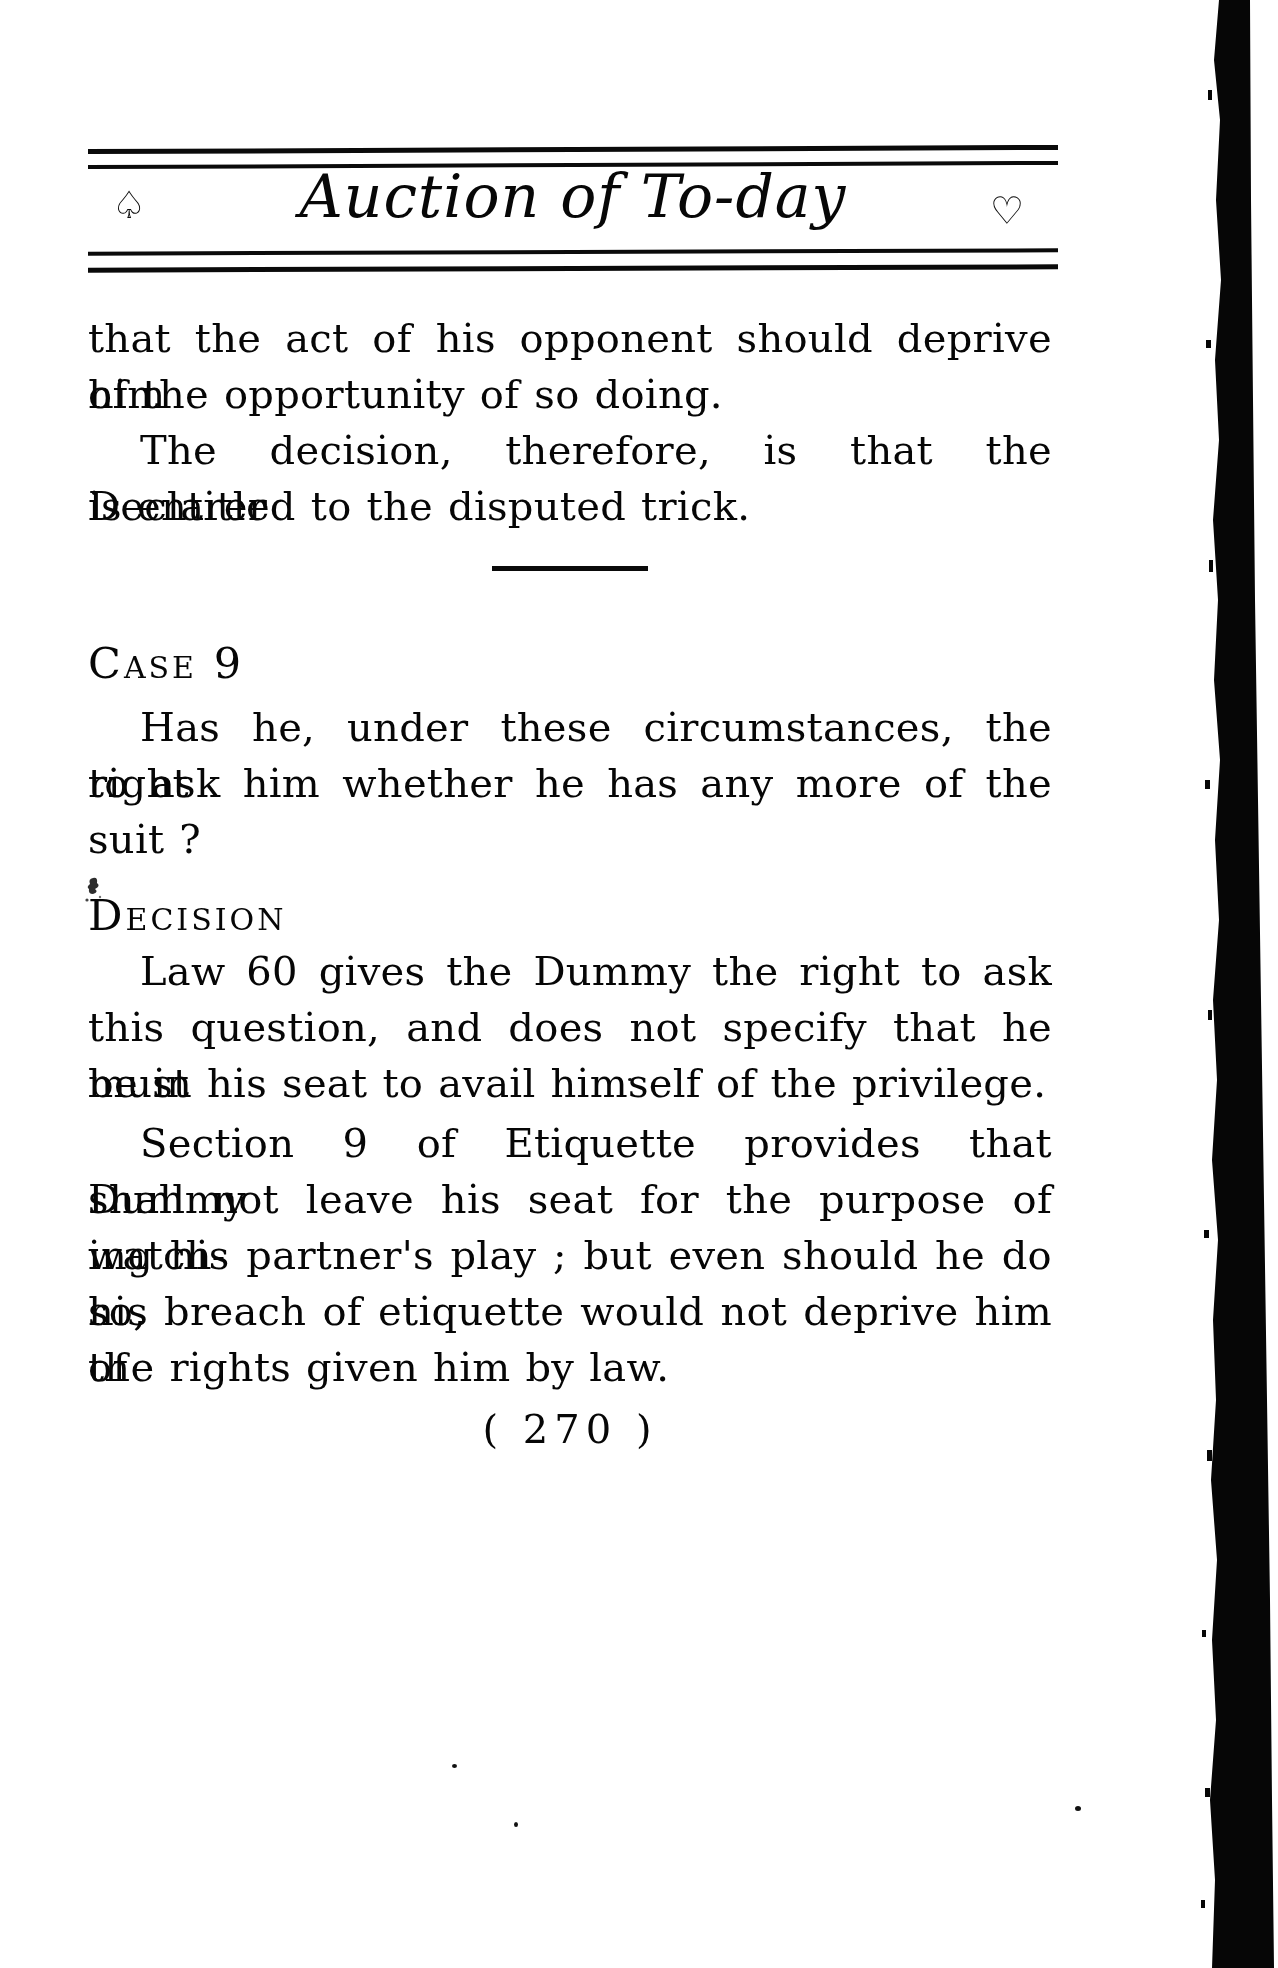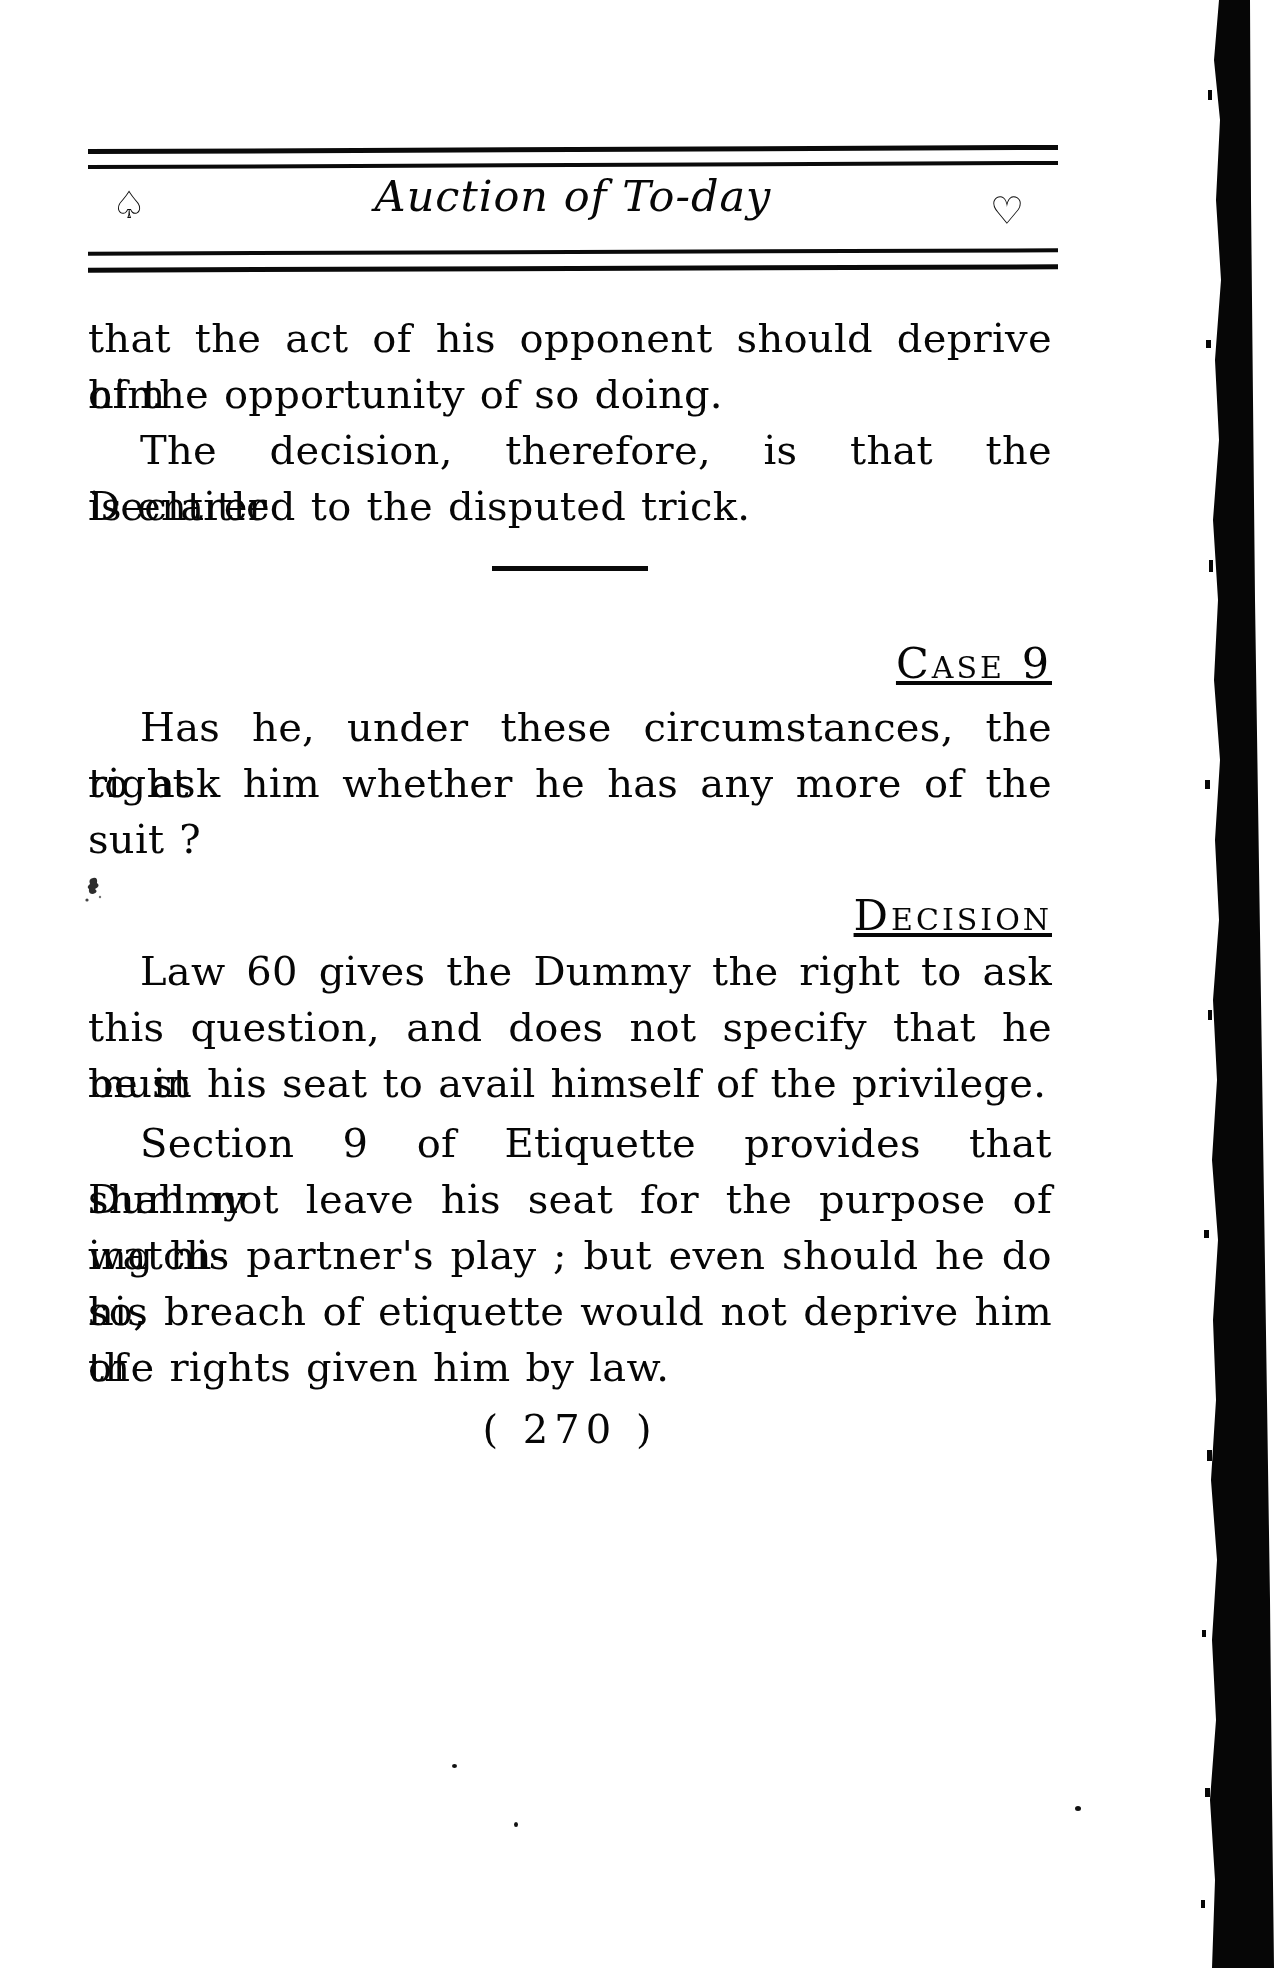--- a/index.html
+++ b/index.html
@@ -20,44 +20,44 @@
   .suit{
     position:absolute;
     font-family:"DejaVu Sans","Liberation Sans",sans-serif;
     font-size:38px;line-height:38px;color:#0a0a0a;
   }
   .suit.spade{left:112px;top:186px;}
   .suit.heart{left:990px;top:192px;}
   .running-title{
     position:absolute;left:88px;top:166px;width:970px;
     text-align:center;
-    font-style:italic;font-size:43px;line-height:60px;
+    font-style:italic;font-size:60px;line-height:60px;
     letter-spacing:1px;color:#070707;
   }
   
   .content{
     position:absolute;left:88px;top:310px;width:964px;
     font-size:40px;
   }
   .line{
     height:56px;line-height:56px;
     text-align:justify;text-align-last:justify;
     text-justify:inter-word;
     white-space:normal;
     letter-spacing:0.3px;word-spacing:2px;
   }
   .line.last{text-align-last:left;}
   .para.indent .line.first{text-indent:52px;}
   .divider-wrap{margin-top:32px;height:5px;}
   .divider-rule{width:156px;height:5px;margin:0 auto;background:#0a0a0a;}
   .heading{
     height:56px;line-height:56px;
-    text-align:right;
+    text-align:left;
     font-variant:small-caps;
-    font-size:43px;letter-spacing:3px;text-decoration:underline;
+    font-size:43px;letter-spacing:3px;
   }
   .heading.h-case{margin-top:64px;margin-bottom:8px;}
   .heading.h-decision{margin-top:76px;margin-bottom:0;}
   .para.extra1{margin-top:4px;}
   .para.extra2{margin-top:10px;}
   .page-number{
     margin-top:-4px;height:56px;line-height:56px;
     text-align:center;font-size:40px;letter-spacing:6px;
   }
   

